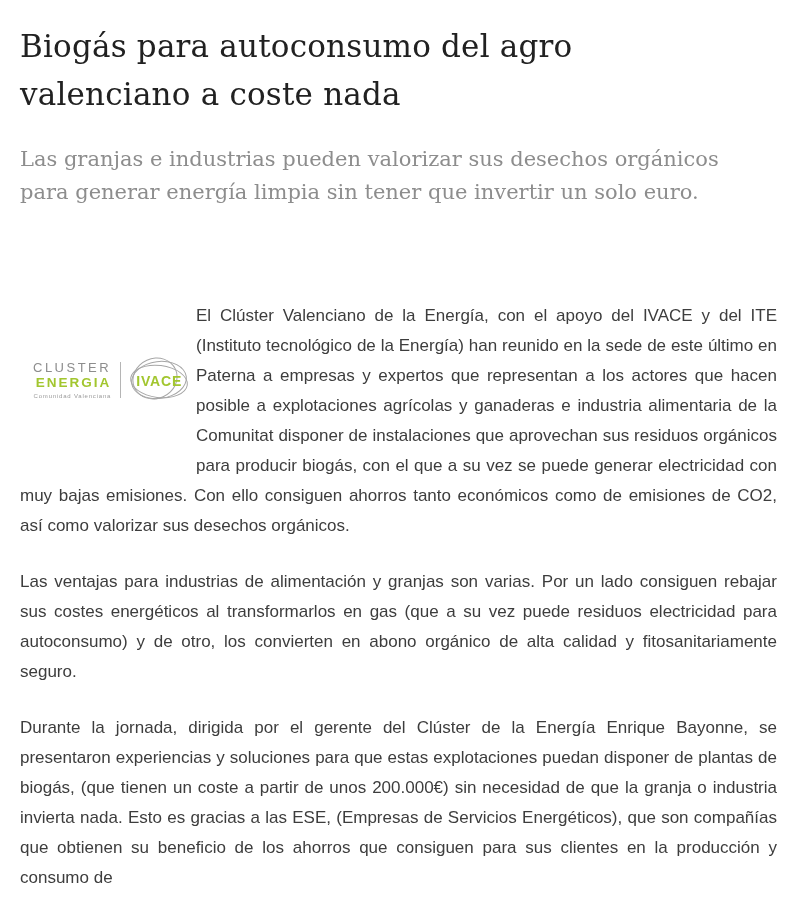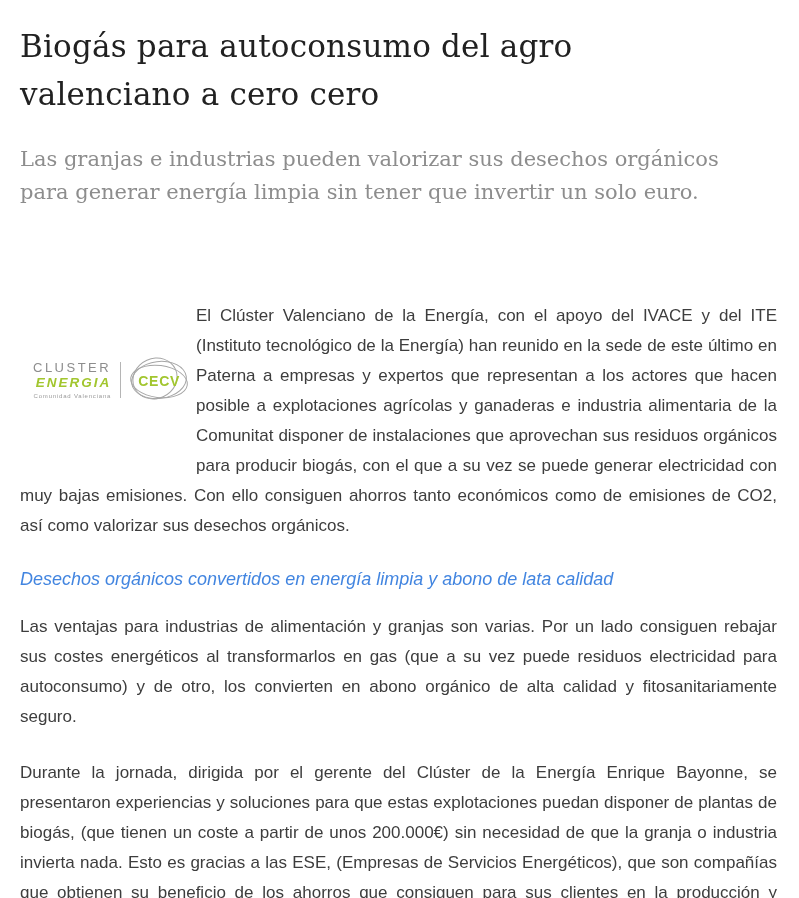--- a/index.html
+++ b/index.html
@@ -71,21 +71,20 @@
     letter-spacing: 2.5px;
     line-height: 14px;
     font-weight: 400;
   }
   .logo-energia {
     color: #a2c62f;
     font-size: 13.5px;
     font-weight: bold;
     letter-spacing: 2px;
     line-height: 16px;
-    font-style: italic;
   }
   .logo-cv {
     color: #9a9a9a;
     font-size: 6px;
     letter-spacing: 0.8px;
     margin-top: 2px;
     white-space: nowrap;
   }
   .logo-divider {
     width: 1px;
@@ -125,45 +124,44 @@
     font-size: 18px;
     line-height: 24px;
     margin: 0 0 21px 0;
   }
 </style>
 </head>
 <body>
 
 <div class="page">
 
-  <h1 class="article-title">Biogás para autoconsumo del agro valenciano a cero cero</h1>
+  <h1 class="article-title">Biogás para autoconsumo del agro valenciano a coste nada</h1>
 
   <p class="article-subtitle">Las granjas e industrias pueden valorizar sus desechos orgánicos para generar energía limpia sin tener que invertir un solo euro.</p>
 
   <div class="article-body">
 
     <div class="logo-float">
       <div class="logo">
         <div class="logo-textcol">
           <span class="logo-cluster">CLUSTER</span>
           <span class="logo-energia">ENERGIA</span>
           <span class="logo-cv">Comunidad Valenciana</span>
         </div>
         <div class="logo-divider"></div>
         <div class="emblem">
           <div class="ring ring1"></div>
           <div class="ring ring2"></div>
           <div class="ring ring3"></div>
-          <span class="emblem-text">CECV</span>
+          <span class="emblem-text">IVACE</span>
         </div>
       </div>
     </div>
 
     <p>El Clúster Valenciano de la Energía, con el apoyo del IVACE y del ITE (Instituto tecnológico de la Energía) han reunido en la sede de este último en Paterna a empresas y expertos que representan a los actores que hacen posible a explotaciones agrícolas y ganaderas e industria alimentaria de la Comunitat disponer de instalaciones que aprovechan sus residuos orgánicos para producir biogás, con el que a su vez se puede generar electricidad con muy bajas emisiones. Con ello consiguen ahorros tanto económicos como de emisiones de CO2, así como valorizar sus desechos orgánicos.</p>
 
-    <h2 class="section-heading">Desechos orgánicos convertidos en energía limpia y abono de lata calidad</h2>
 
     <p>Las ventajas para industrias de alimentación y granjas son varias. Por un lado consiguen rebajar sus costes energéticos al transformarlos en gas (que a su vez puede residuos electricidad para autoconsumo) y de otro, los convierten en abono orgánico de alta calidad y fitosanitariamente seguro.</p>
 
     <p>Durante la jornada, dirigida por el gerente del Clúster de la Energía Enrique Bayonne, se presentaron experiencias y soluciones para que estas explotaciones puedan disponer de plantas de biogás, (que tienen un coste a partir de unos 200.000€) sin necesidad de que la granja o industria invierta nada. Esto es gracias a las ESE, (Empresas de Servicios Energéticos), que son compañías que obtienen su beneficio de los ahorros que consiguen para sus clientes en la producción y consumo de</p>
 
   </div>
 </div>
 
 </body></html>

